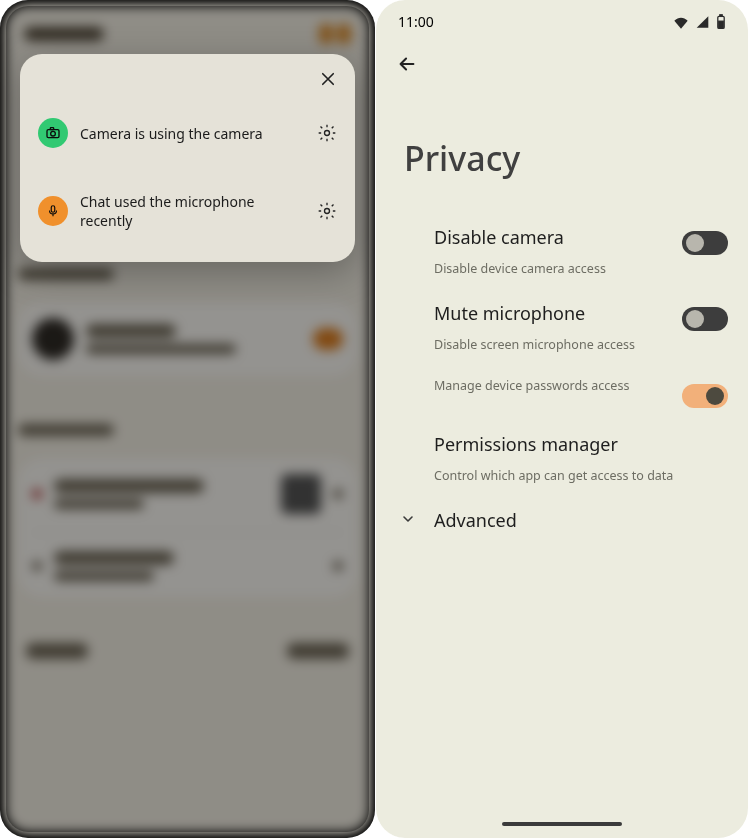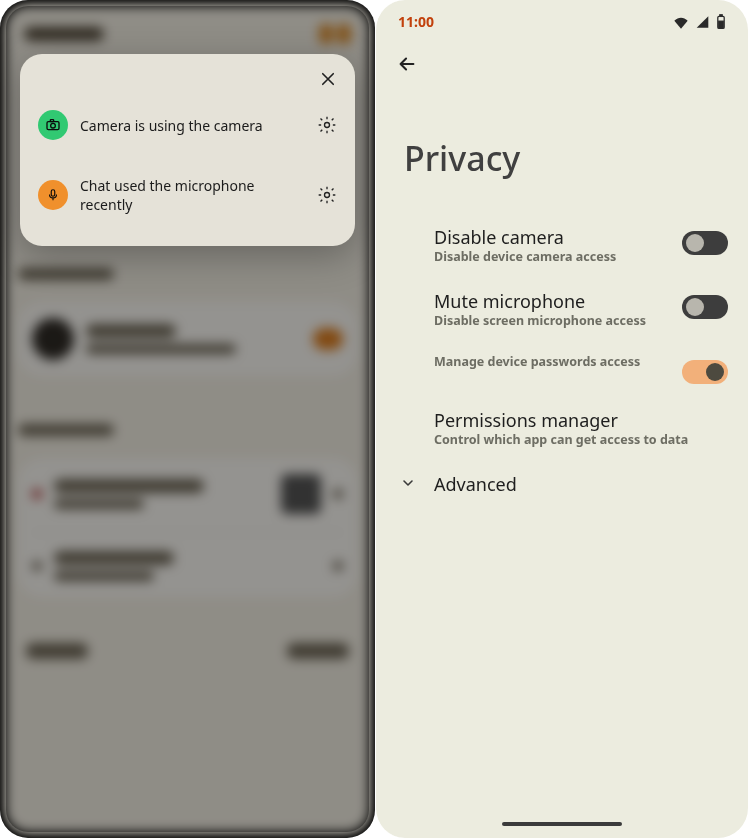--- a/index.html
+++ b/index.html
@@ -72,21 +72,21 @@
     .bottom-labels .blobtext { width:62px; height:16px; }
 
     
     .popup {
       position:absolute;
       top:54px; left:20px; right:20px;
       background:#e5e2d8;
       border-radius:22px;
       padding:16px 18px 18px;
       box-shadow: 0 10px 36px rgba(0,0,0,.28);
-      display:flex; flex-direction:column; gap:8px;
+      display:flex; flex-direction:column; gap:16px;
     }
     .popup-close { align-self:flex-end; cursor:pointer; color:#202020; }
     .notif-row {
       display:flex; align-items:center; gap:12px;
       padding: 14px 0;
     }
     .icon-circle {
       width:30px; height:30px; border-radius:50%;
       display:flex; align-items:center; justify-content:center;
       color:#111;
@@ -103,42 +103,42 @@
       height: 838px;
       background:#ececdf;
       border-radius:30px;
       overflow:hidden;
       border-left: 1px solid #fff;
     }
     .right-inner { position:absolute; inset:0; padding:0; display:flex; flex-direction:column; }
     .status-bar {
       display:flex; justify-content:space-between; align-items:center;
       padding:12px 22px 8px;
-      font-size:14px; color:#c2410c; font-weight:700;text-align:center;
+      font-size:14px; color:#000000; font-weight:400;text-align:center;
     }
     .status-icons { display:flex; gap:6px; align-items:center; }
     .status-icons svg { display:block; }
     .back-row { padding: 14px 20px 0; }
     .back-btn { cursor:pointer; color:#222; }
     .page-title {
       padding: 60px 28px 44px;
       font-size:34px;
       font-weight:500;
       color:#404040;
     }
     .settings-list {
       padding: 0 20px 0 20px;
       display:flex; flex-direction:column;
       gap:24px;
     }
     .pref-row { display:flex; align-items:flex-start; gap:14px; }
     .lead-col { width:24px; display:flex; justify-content:center; padding-top:3px; color:#3a3a3a; }
-    .pref-main { flex:1; display:flex; flex-direction:column; gap:0; }
+    .pref-main { flex:1; display:flex; flex-direction:column; gap:12px; }
     .pref-title { font-size:18px; color:#1e1e1e; }
-    .pref-sub { font-size:12.5px; color:#6d6d63; line-height:1.3;font-weight:bold; }
+    .pref-sub { font-size:12.5px; color:#6d6d63; line-height:1.3; }
     .toggle {
       width:46px; height:24px; border-radius:14px;
       position:relative; cursor:pointer; flex-shrink:0; margin-top:6px;
     }
     .toggle .knob {
       position:absolute; top:3px; width:18px; height:18px; border-radius:50%;
     }
     .toggle.off { background:#3d3d3d; }
     .toggle.off .knob { left:4px; background:#b8b6ad; }
     .toggle.on { background:#f2b07a; }

